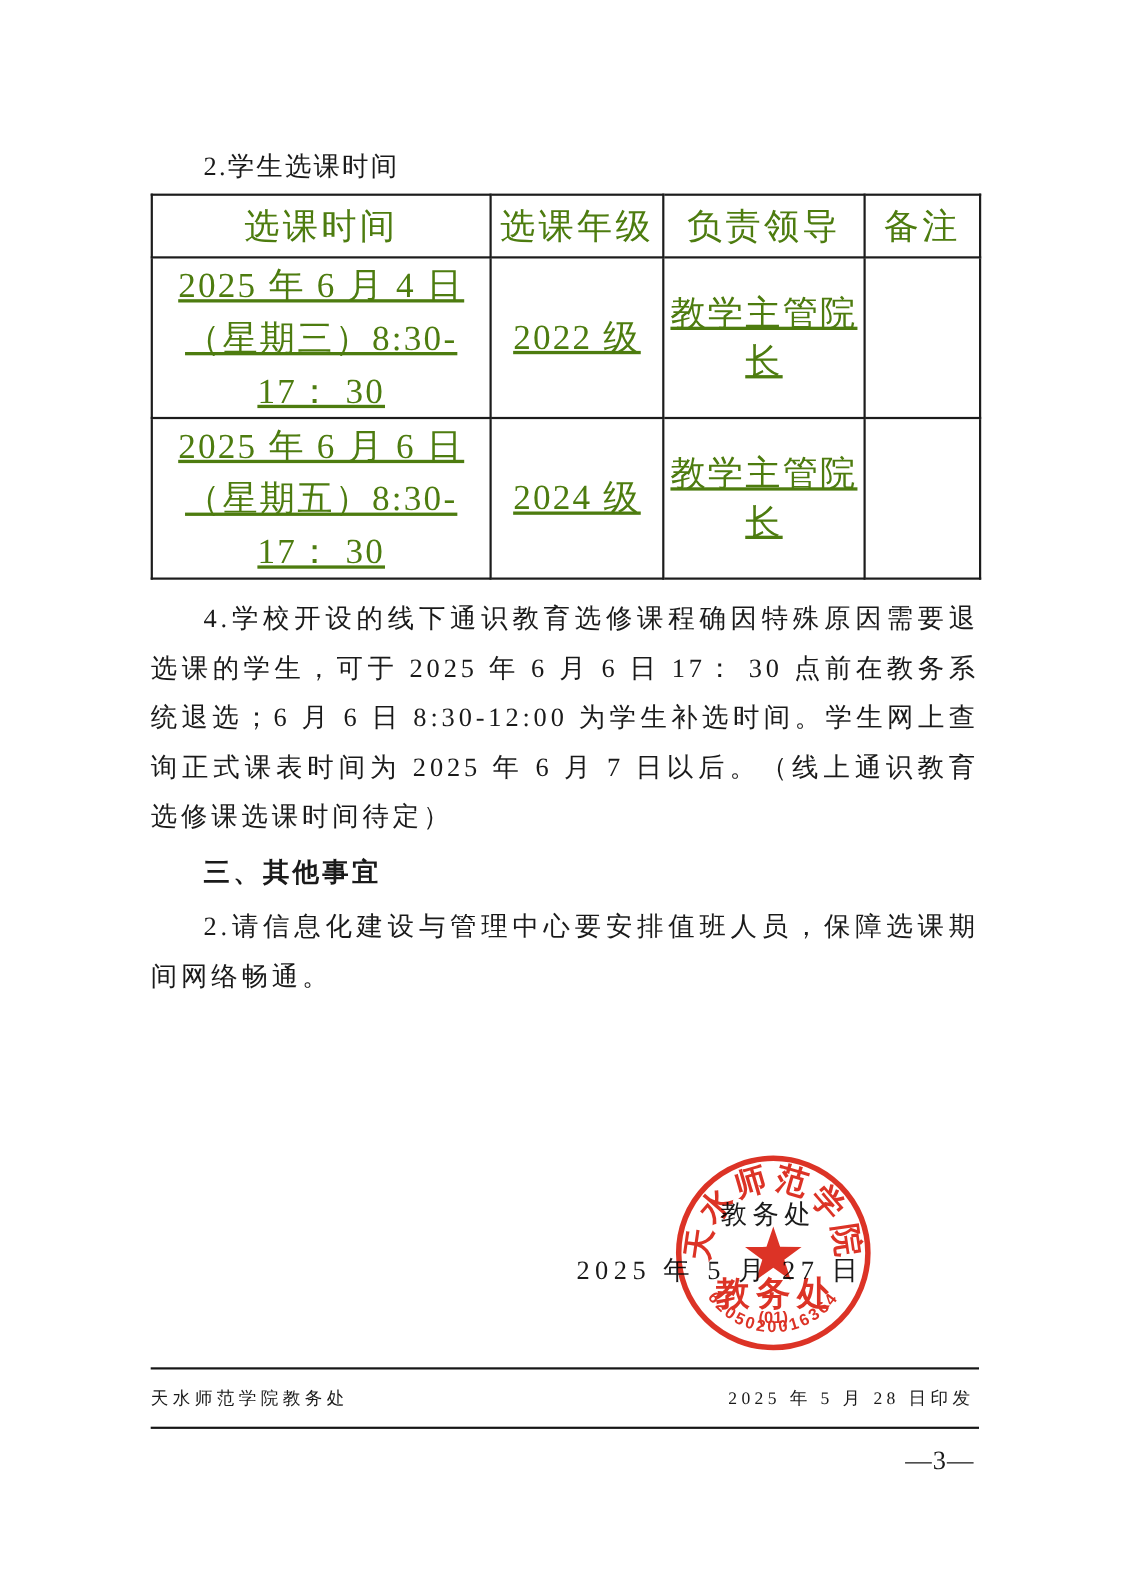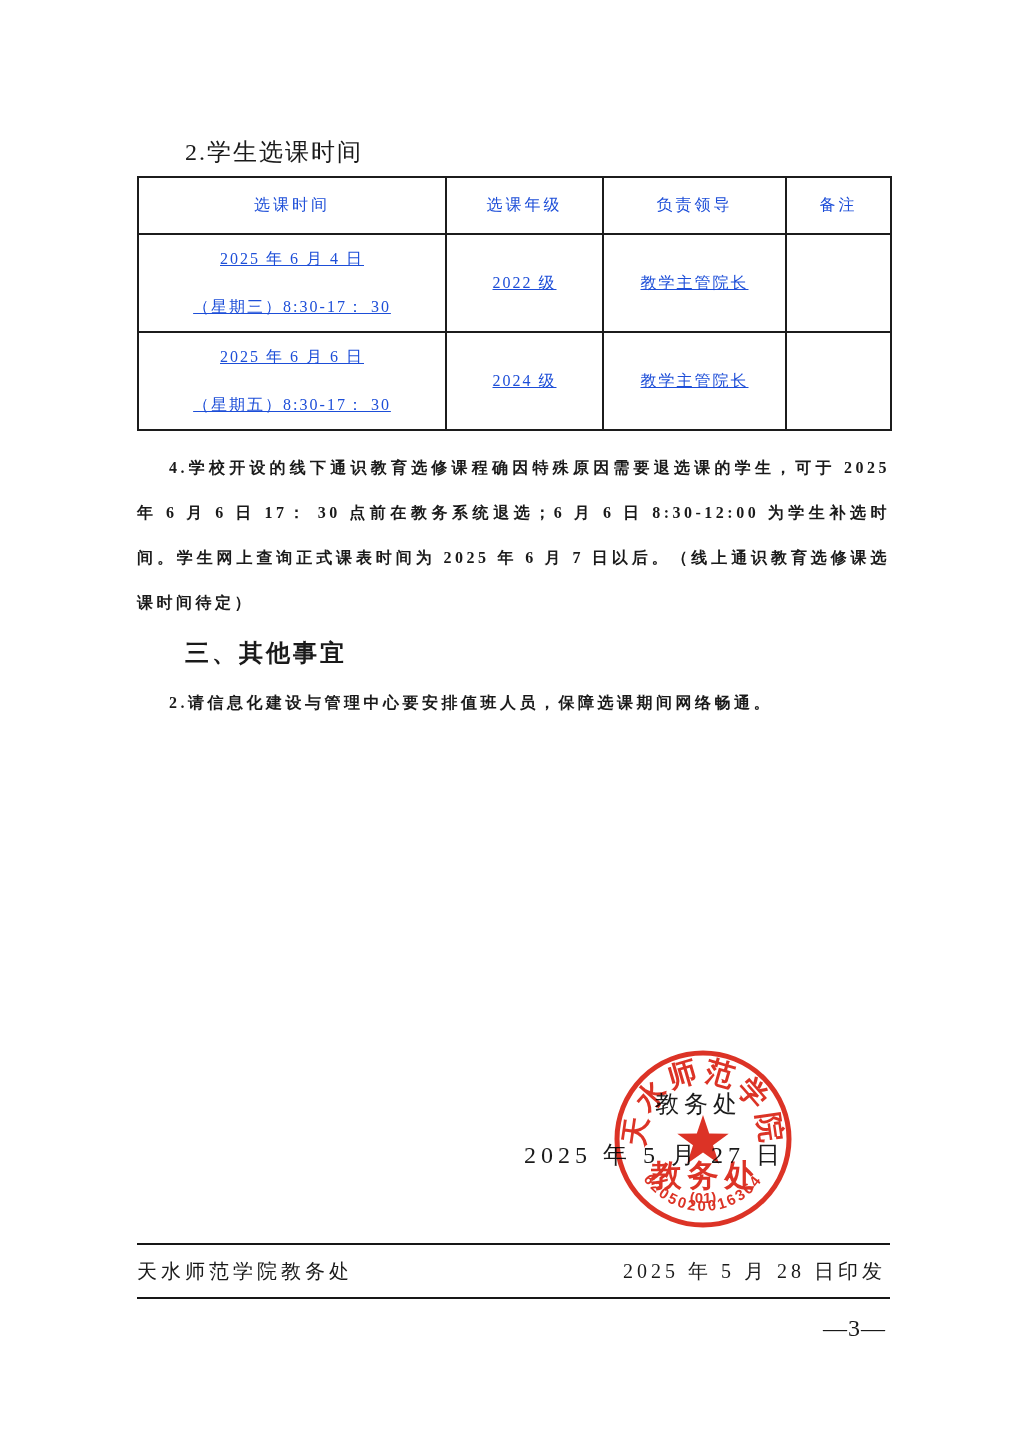--- a/index.html
+++ b/index.html
@@ -22,41 +22,40 @@
     font-size: 24px;
     line-height: 40px;
     letter-spacing: 2px;
     text-indent: 48px;
     margin: 0 0 4px 0;
   }
   table.course-table {
     width: 753px;
     border-collapse: collapse;
     table-layout: fixed;
-    font-size: 16px;
-    color: #1d4ed8;
+    font-size: 32px;
+    color: #4d7c0f;
   }
   table.course-table th, table.course-table td {
     border: 2px solid #1c1c1c;
     text-align: center;
     vertical-align: middle;
     font-weight: normal;
     padding: 0;
   }
   table.course-table th { height: 55px; letter-spacing: 3px; }
   table.course-table td { height: 96px; letter-spacing: 2px; text-decoration: underline; }
   .time-cell div { line-height: 48px; }
   .para {
-    font-size: 16px;
+    font-size: 24px;
     line-height: 45px;
     letter-spacing: 3.5px;
     text-align: justify;
     text-indent: 2em;
     margin: 0;
-    font-weight: bold;
   }
   .para.first { margin-top: 14px; }
   .h3 {
     font-size: 24px;
     font-weight: 700;
     font-family: Liberation Serif, serif;
     letter-spacing: 3px;
     text-indent: 2em;
     line-height: 45px;
     margin: 6px 0 4px 0;
@@ -93,21 +92,21 @@
     position: absolute;
     left: 137px;
     width: 753px;
     top: 1243px;
     height: 52px;
     border-top: 2px solid #161616;
     border-bottom: 2px solid #161616;
     display: flex;
     justify-content: space-between;
     align-items: center;
-    font-size: 20px;
+    font-size: 16px;
     letter-spacing: 4px;
     gap: 39px;
   }
   .footer .right { padding-right: 4px; }
   .page-num {
     position: absolute;
     top: 1315px;
     right: 138px;
     font-size: 24px;
     letter-spacing: 1px;

